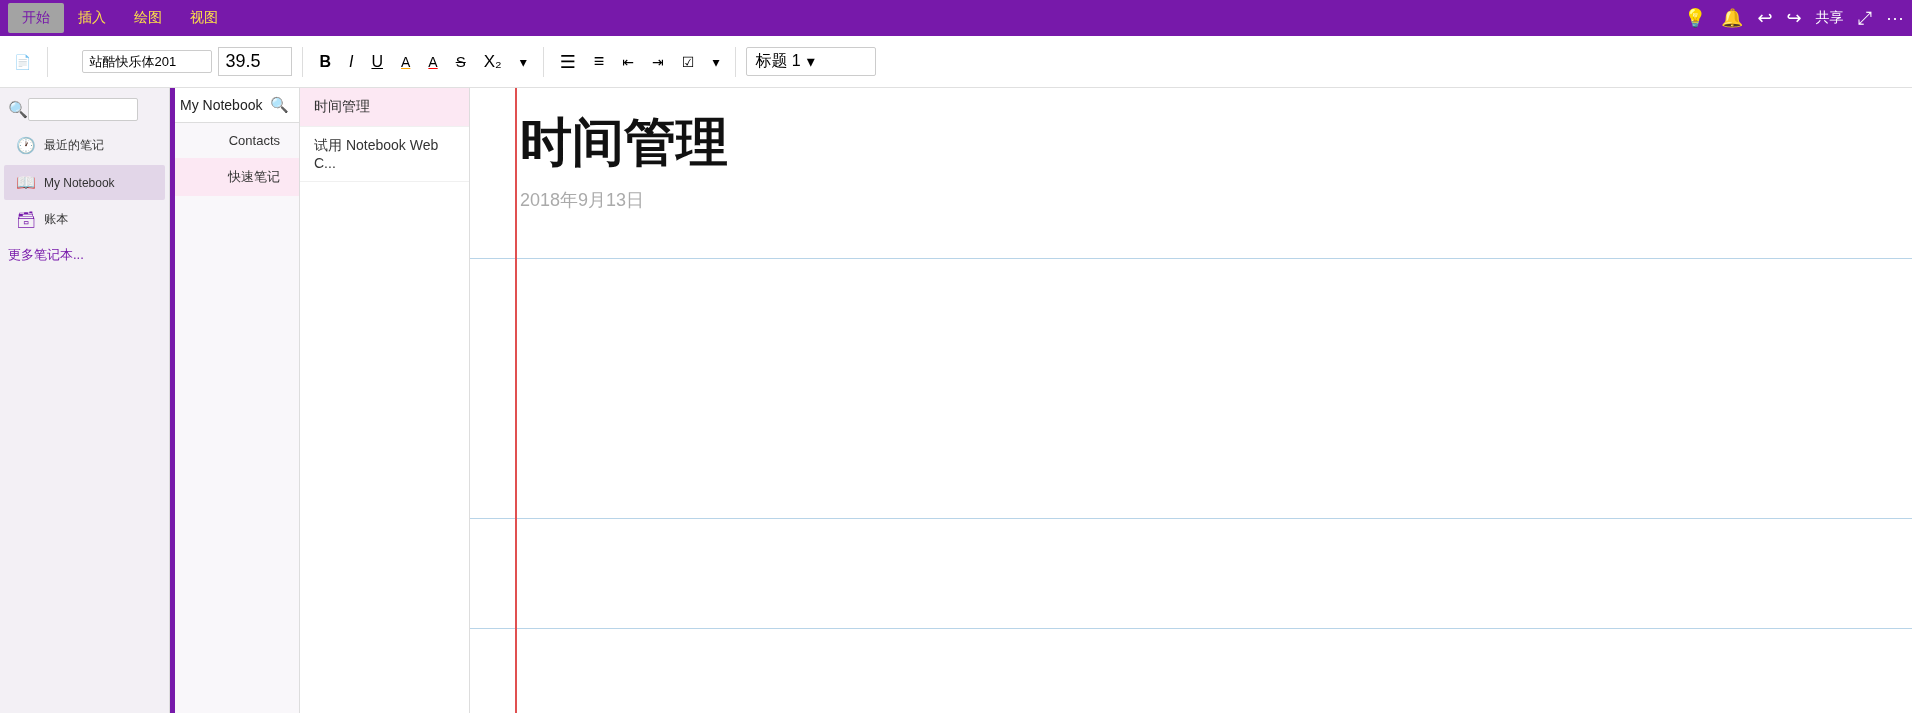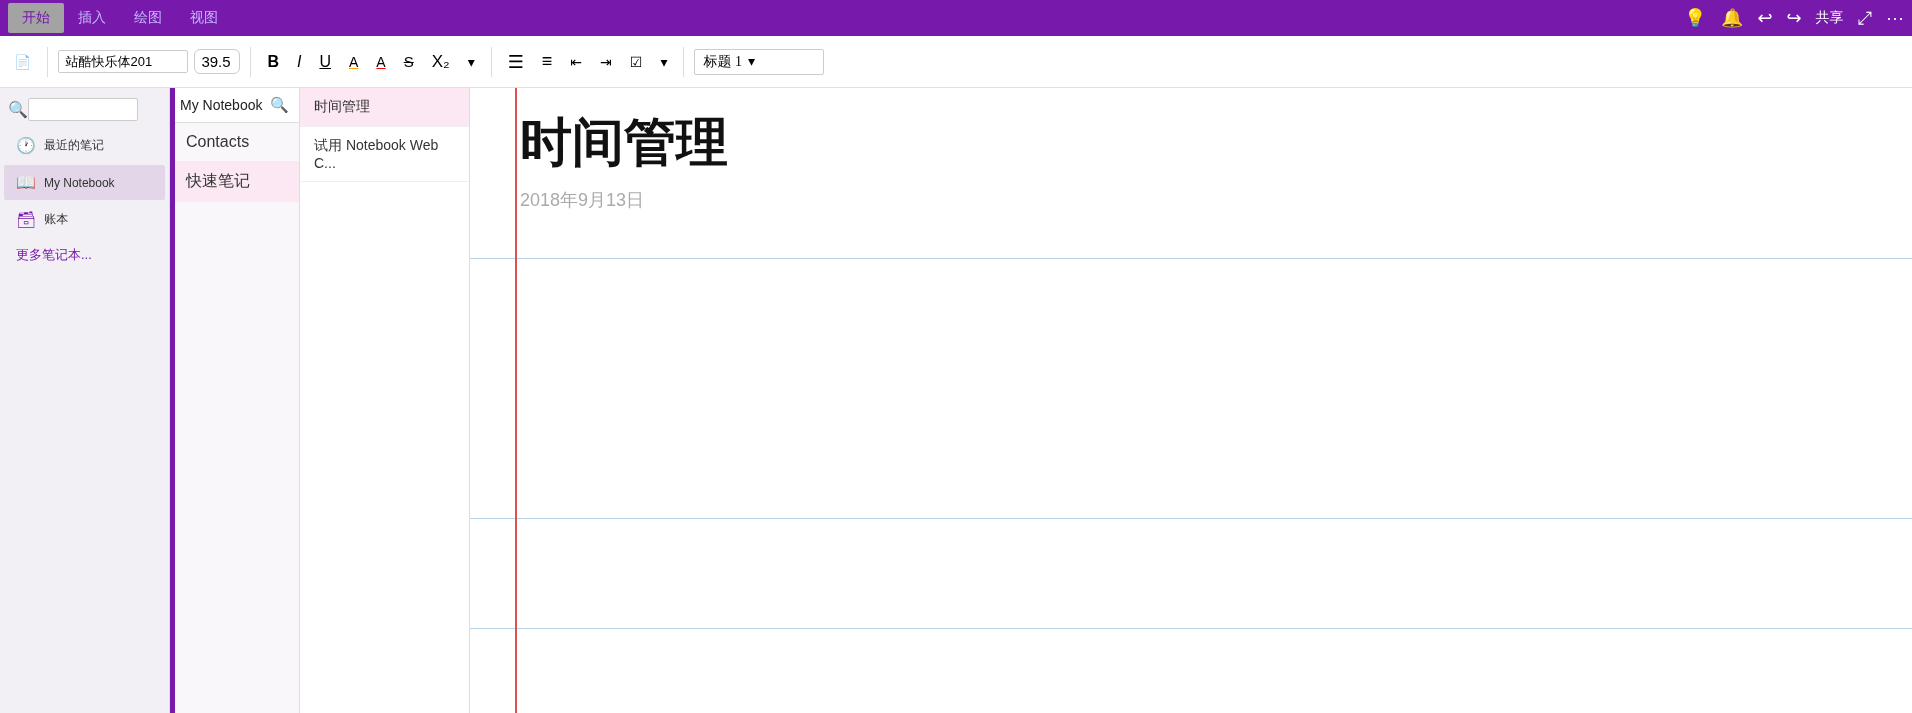--- a/index.html
+++ b/index.html
@@ -7,21 +7,21 @@
 
     
     #ribbon-tabs {
       display: flex;
       align-items: center;
       background: #7719aa;
       height: 36px;
       padding: 0 8px;
     }
     .ribbon-tab {
-      color: #c4b5fd;
+      color: #fde047;
       font-size: 14px;
       padding: 6px 14px;
       cursor: pointer;
       border-radius: 2px;
     }
     .ribbon-tab.active {
       background: #a3a3a3;
       color: #7719aa;
     }
     #ribbon-right-icons {
@@ -62,43 +62,43 @@
       display: flex;
       align-items: center;
       gap: 3px;
     }
     #font-name-input {
       border: 1px solid #ccc;
       border-radius: 2px;
       padding: 3px 6px;
       font-size: 13px;
       width: 130px;
+      margin-left: 24px;
     }
     #font-size-input {
       border: 1px solid #ccc;
-      border-radius: 6px;
+      border-radius: 0;
       padding: 3px 6px;
-      font-size: 15px;
-      width: 46px;
+      font-size: 18px;
+      width: 74px;
     }
     .bold-btn { font-weight: bold; font-size: 16px; }
     .italic-btn { font-style: italic; font-size: 16px; }
     .underline-btn { text-decoration: underline; font-size: 16px; }
 
     #style-dropdown {
       display: flex;
       align-items: center;
       border: 1px solid #ccc;
       border-radius: 2px;
       padding: 3px 8px;
-      font-size: 14px;
+      font-size: 16px;
       gap: 6px;
       cursor: pointer;
       min-width: 130px;
-      font-family: Liberation Serif, serif;
     }
 
     
     #main-layout {
       display: flex;
       height: calc(713px - 36px - 52px);
     }
 
     
     #left-sidebar {
@@ -137,21 +137,21 @@
       gap: 8px;
       border-radius: 2px;
       margin: 1px 4px;
     }
     .sidebar-item.active { background: #e2d6e8; }
     .sidebar-item .icon { font-size: 16px; color: #7719aa; }
     .sidebar-item-label { font-size: 12px; }
     #more-notebooks {
       color: #7719aa;
       font-size: 13px;
-      padding: 4px 16px;
+      padding: 4px 8px;
       cursor: pointer;
       margin-top: 4px;
     }
 
     
     #sections-panel {
       width: 130px;
       background: #f9f7fa;
       border-right: 1px solid #ddd;
       display: flex;
@@ -170,25 +170,26 @@
       font-size: 14px;
       font-weight: 500;
       color: #222;
     }
     .section-search-icon {
       color: #666;
       cursor: pointer;
       font-size: 15px;
     }
     .section-item {
-      padding: 10px 12px;
-      font-size: 16px;
+      padding: 10px 19px;
+      font-size: 13px;
       cursor: pointer;
       color: #333;
       border-left: 4px solid transparent;
+      text-align: right;
     }
     .section-item.active {
       background: #fce8f3;
       border-left: 4px solid #c0185c;
       font-weight: 500;
     }
     
     #sections-accent {
       position: absolute;
       left: 0;

